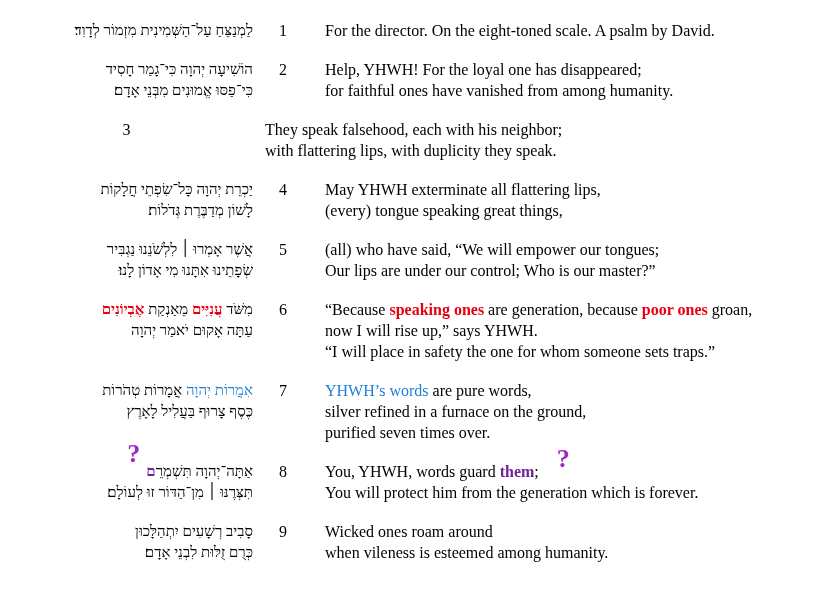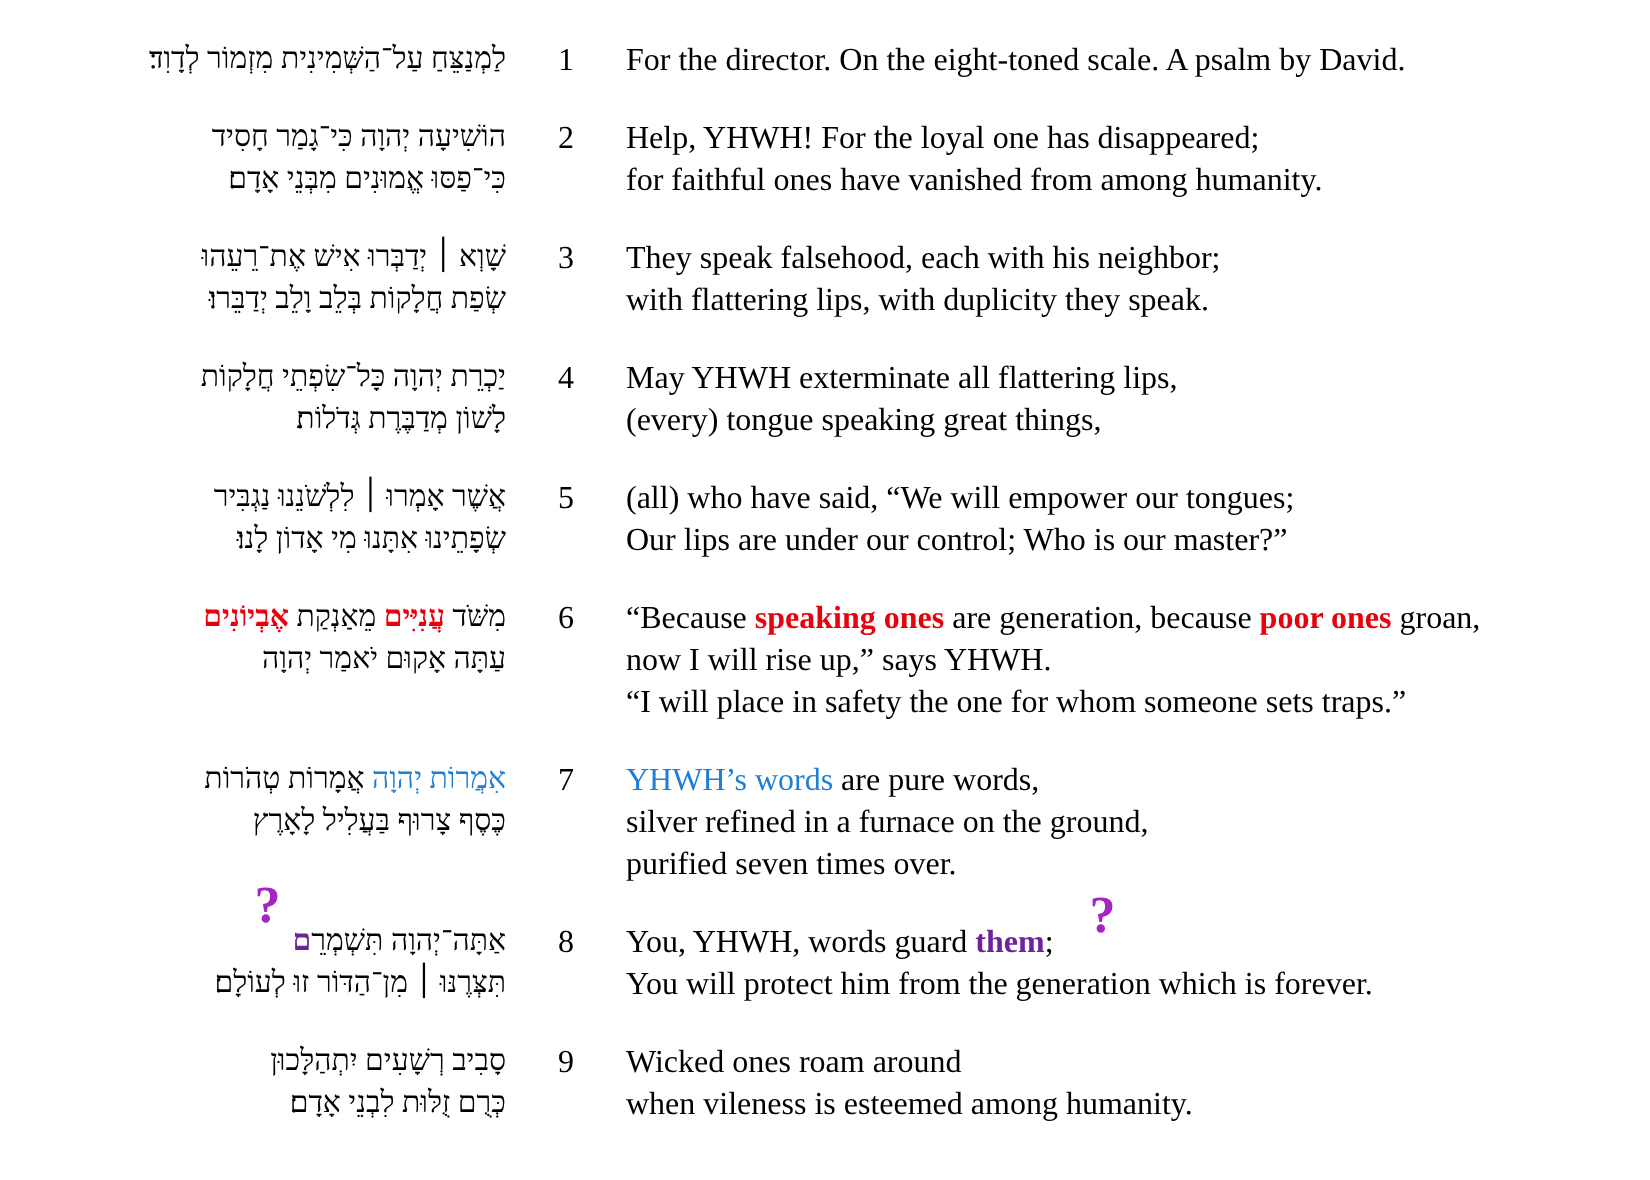--- a/index.html
+++ b/index.html
@@ -30,21 +30,21 @@
   .vnum {
     text-align: center;
     font-size: 16px;
     line-height: 21px;
   }
   .english {
     font-size: 16px;
     line-height: 21px;
     padding-right: 8px;
   }
-  .line { min-height: 21px; white-space: nowrap; }
+  .line { min-height: 21px; white-space: nowrap; margin-left: 12px; }
   .seg-red    { color: var(--c-red);    font-weight: bold; }
   .seg-blue   { color: var(--c-blue);   font-weight: normal; }
   .seg-purple { color: var(--c-purple); font-weight: bold; }
   .qmark {
     color: var(--c-question);
     font-weight: bold;
     font-size: 26px;
     line-height: 0;
     position: relative;
     font-family: "Liberation Serif", serif;
@@ -71,24 +71,20 @@
           <div class="line"><span>הוֹשִׁיעָה יְהוָה כִּי־גָמַר חָסִיד</span></div>
           <div class="line"><span>כִּי־פַסּוּ אֱמוּנִים מִבְּנֵי אָדָם׃</span></div>
         </div>
         <div class="vnum">2</div>
         <div class="english" lang="en">
           <div class="line"><span>Help, YHWH! For the loyal one has disappeared;</span></div>
           <div class="line"><span>for faithful ones have vanished from among humanity.</span></div>
         </div>
       </div>
       <div class="verse">
-        <div class="hebrew" dir="rtl" lang="he">
-          <div class="line"><span>שָׁוְא ׀ יְדַבְּרוּ אִישׁ אֶת־רֵעֵהוּ</span></div>
-          <div class="line"><span>שְׂפַת חֲלָקוֹת בְּלֵב וָלֵב יְדַבֵּרוּ׃</span></div>
-        </div>
         <div class="vnum">3</div>
         <div class="english" lang="en">
           <div class="line"><span>They speak falsehood, each with his neighbor;</span></div>
           <div class="line"><span>with flattering lips, with duplicity they speak.</span></div>
         </div>
       </div>
       <div class="verse">
         <div class="hebrew" dir="rtl" lang="he">
           <div class="line"><span>יַכְרֵת יְהוָה כָּל־שִׂפְתֵי חֲלָקוֹת</span></div>
           <div class="line"><span>לָשׁוֹן מְדַבֶּרֶת גְּדֹלוֹת׃</span></div>

